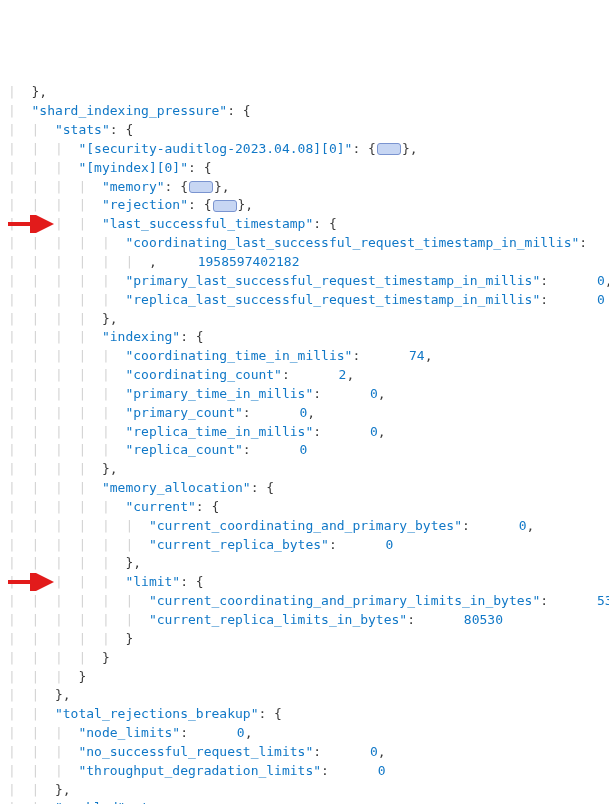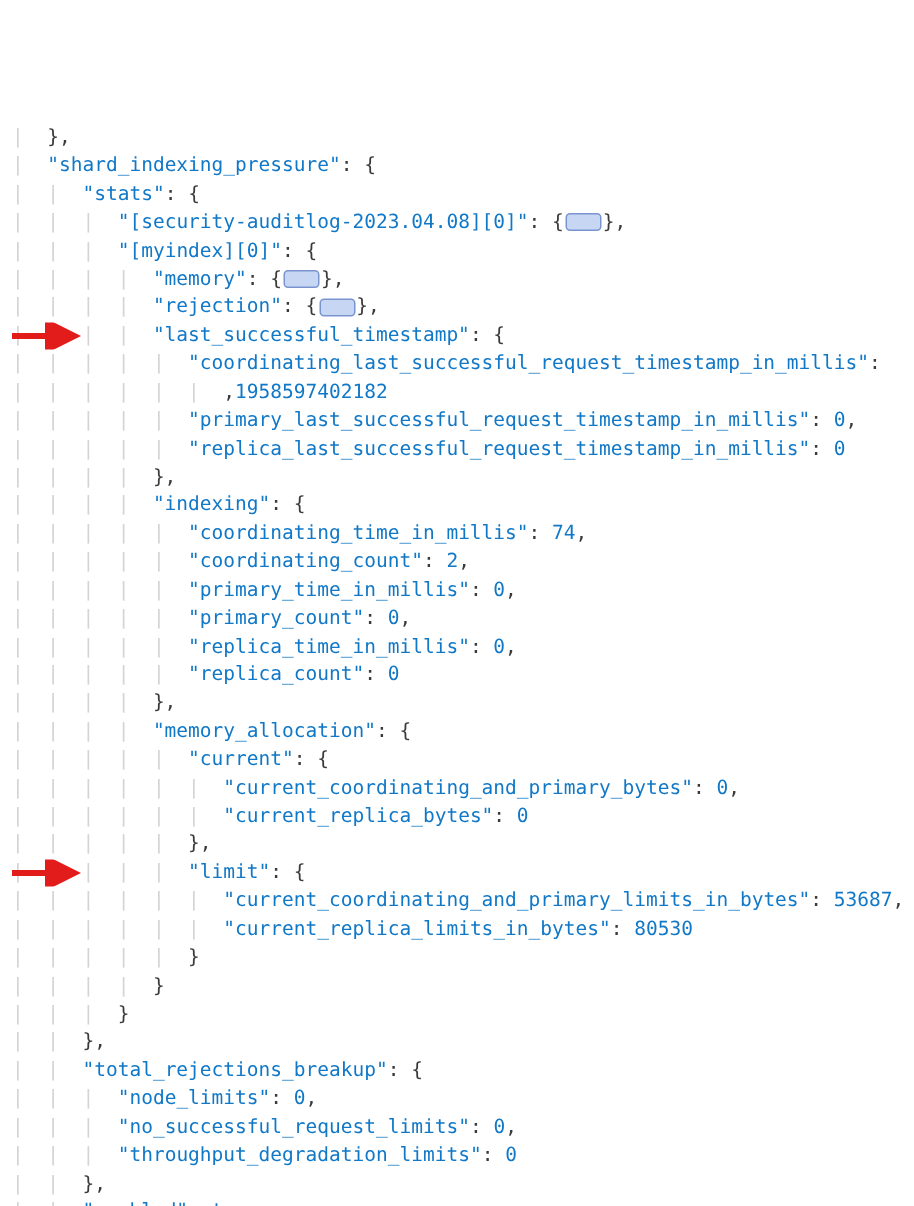--- a/index.html
+++ b/index.html
@@ -16,21 +16,21 @@
   .line {
     display: block;
     position: relative;
   }
   .guide {
     color: #d4d4d4;
     user-select: none;
   }
   .punct { color: #3a3a3a; }
   .key { color: #1178c7; }
-  .num { color: #1178c7; }
+  .num { color: #1178c7; margin-left: 41px; }
   .bool { color: #1178c7; }
   .collapsed-badge {
     display: inline-block;
     background: #c7d6f3;
     border: 1px solid #7a94d0;
     border-radius: 3px;
     width: 22px;
     height: 10px;
     vertical-align: middle;
     margin: 0 1px;

